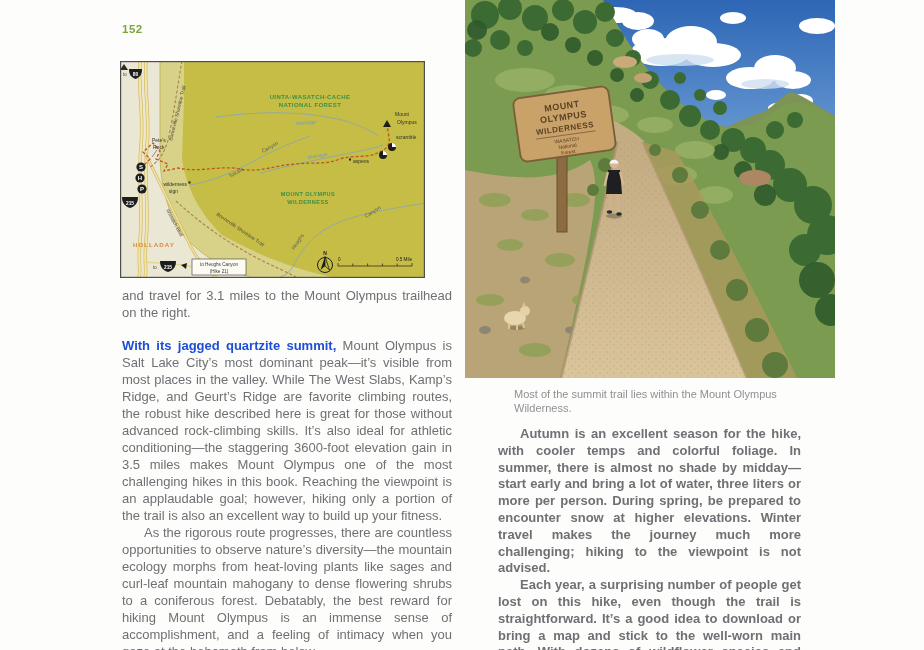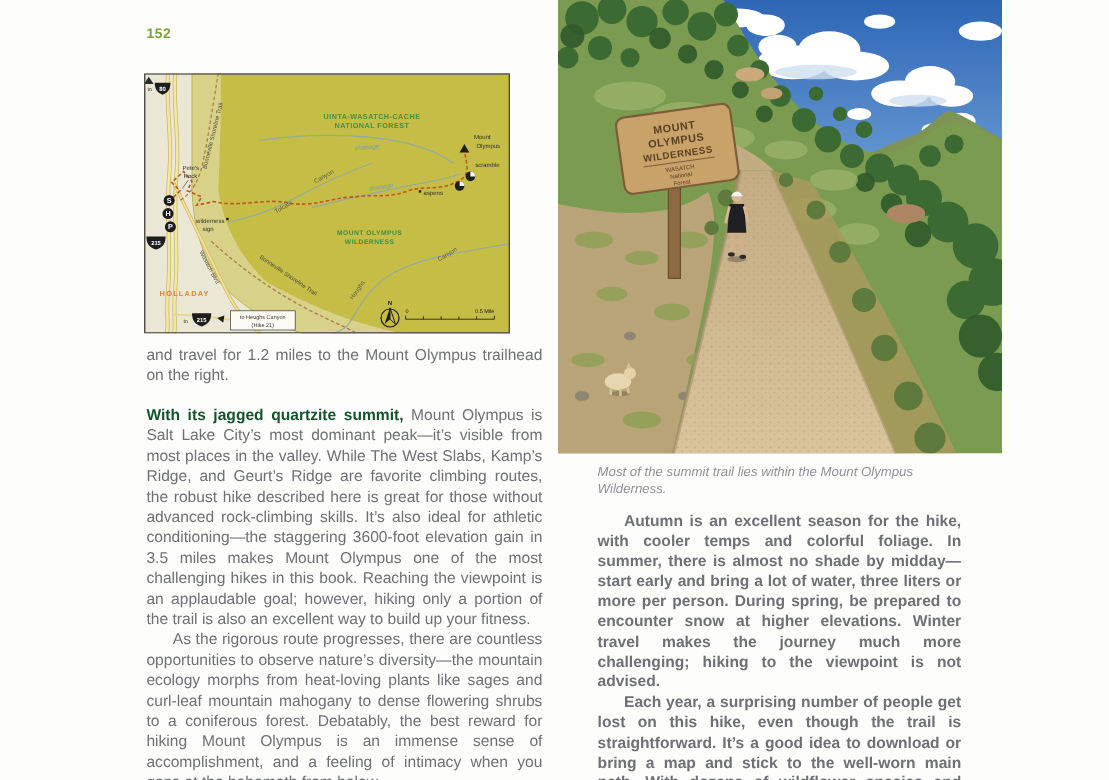--- a/index.html
+++ b/index.html
@@ -9,26 +9,26 @@
   .left-page{position:absolute;left:122px;top:0;width:330px;}
   .lp-header{display:flex;align-items:flex-end;margin-top:21px;height:14px;}
   .folio{color:#7ba43d;font-weight:bold;font-size:11.5px;letter-spacing:.5px;}
   .running-head{margin-left:28px;color:#3d4043;font-weight:bold;font-size:10.5px;letter-spacing:1.8px;}
   .map-fig{margin:26px 0 0 -2px;width:305px;height:217px;}
   .bodytext{color:#6e7073;font-size:13px;line-height:17px;text-align:justify;}
   .bodytext p{margin:0;}
   .p-first{margin-top:9px !important;}
   .p-space{margin-top:16px !important;}
   .indent{text-indent:22px;}
-  .lead-in{color:#14532d;font-weight:bold;}
+  .lead-in{color:#1d4ed8;font-weight:bold;}
   .it{}
   
   .right-page{position:absolute;left:465px;top:0;width:370px;}
   .photo-fig{width:370px;height:378px;margin:0;}
-  .caption{margin:9px 0 0 33px;width:303px;color:#8e9093;font-style:italic;font-size:11px;line-height:14px;}
+  .caption{margin:9px 0 0 49px;width:303px;color:#8e9093;font-size:11px;line-height:14px;}
   .rp-body{margin:11px 0 0 33px;width:303px;}
   .rp-body .bodytext p{line-height:16.8px;font-weight:bold;}
   figure{padding:0;}
   svg text{font-family:"Liberation Sans",sans-serif;}
 </style>
 </head>
 <body>
 
 <div id="spread">
 
@@ -162,21 +162,21 @@
           </g>
           <text x="218" y="199.5" font-size="4.6" fill="#1d1d1d">0</text>
           <text x="292" y="199.5" font-size="4.6" fill="#1d1d1d" text-anchor="end">0.5 Mile</text>
         </g>
 
         <rect x="0.6" y="0.6" width="303.8" height="215.8" fill="none" stroke="#50504a" stroke-width="1.2"></rect>
       </svg>
     </figure>
 
     <div class="bodytext">
-      <p class="p-first"><span>and travel for 1.2 miles to the Mount Olympus trailhead on the right.</span></p>
+      <p class="p-first"><span>and travel for 3.1 miles to the Mount Olympus trailhead on the right.</span></p>
       <p class="p-space"><span class="lead-in">With its jagged quartzite summit,</span><span> Mount Olympus is Salt Lake City’s most dominant peak—it’s visible from most places in the valley. While </span><span class="it">The West Slabs</span><span>, </span><span class="it">Kamp’s Ridge</span><span>, and </span><span class="it">Geurt’s Ridge</span><span> are favorite climbing routes, the robust hike described here is great for those without advanced rock-climbing skills. It’s also ideal for athletic conditioning—the staggering 3600-foot elevation gain in 3.5 miles makes Mount Olympus one of the most challenging hikes in this book. Reaching the viewpoint is an applaudable goal; however, hiking only a portion of the trail is also an excellent way to build up your fitness.</span></p>
       <p class="indent"><span>As the rigorous route progresses, there are countless opportunities to observe nature’s diversity—the mountain ecology morphs from heat-loving plants like sages and curl-leaf mountain mahogany to dense flowering shrubs to a coniferous forest. Debatably, the best reward for hiking Mount Olympus is an immense sense of accomplishment, and a feeling of intimacy when you gaze at the behemoth from below.</span></p>
     </div>
   </section>
 
   <section class="right-page">
     <figure class="photo-fig">
       <svg width="370" height="378" viewBox="0 0 370 378">
         <defs>
           <linearGradient id="sky" x1="0" y1="0" x2="0" y2="1">

